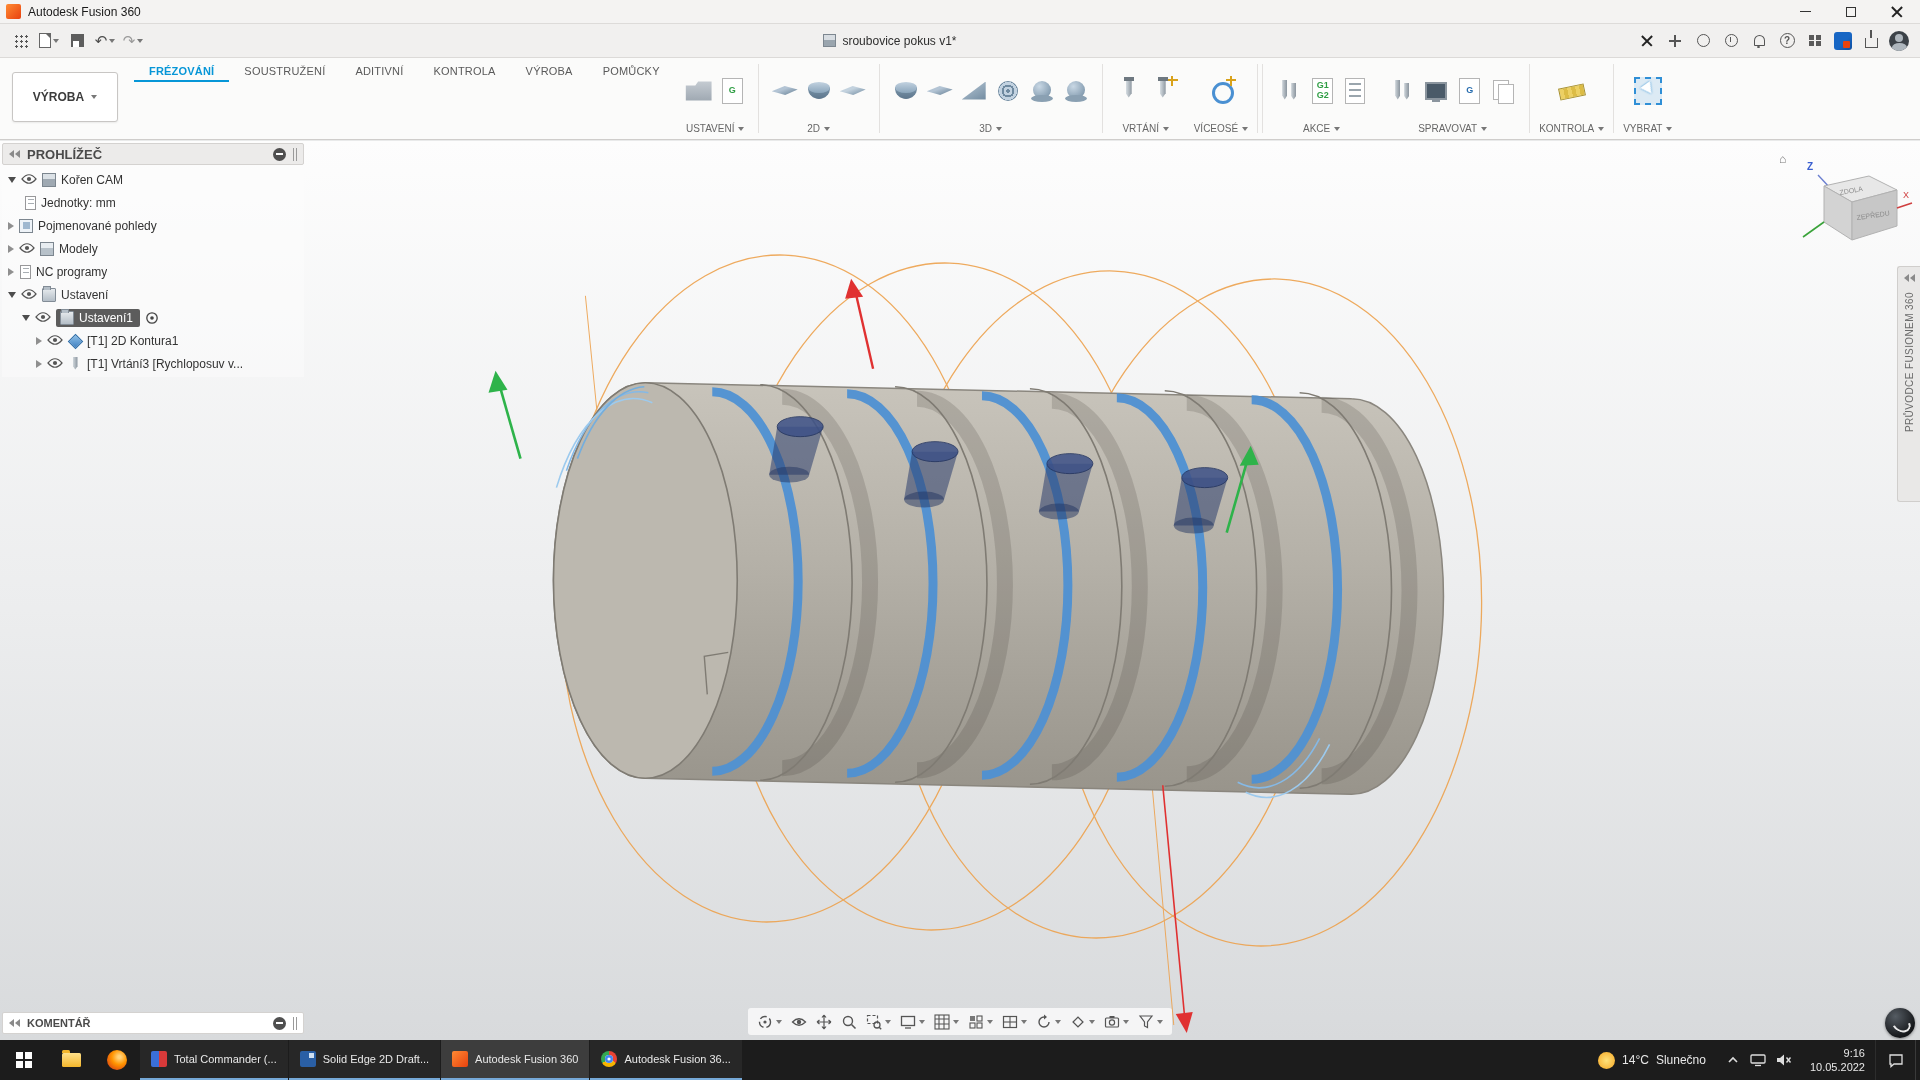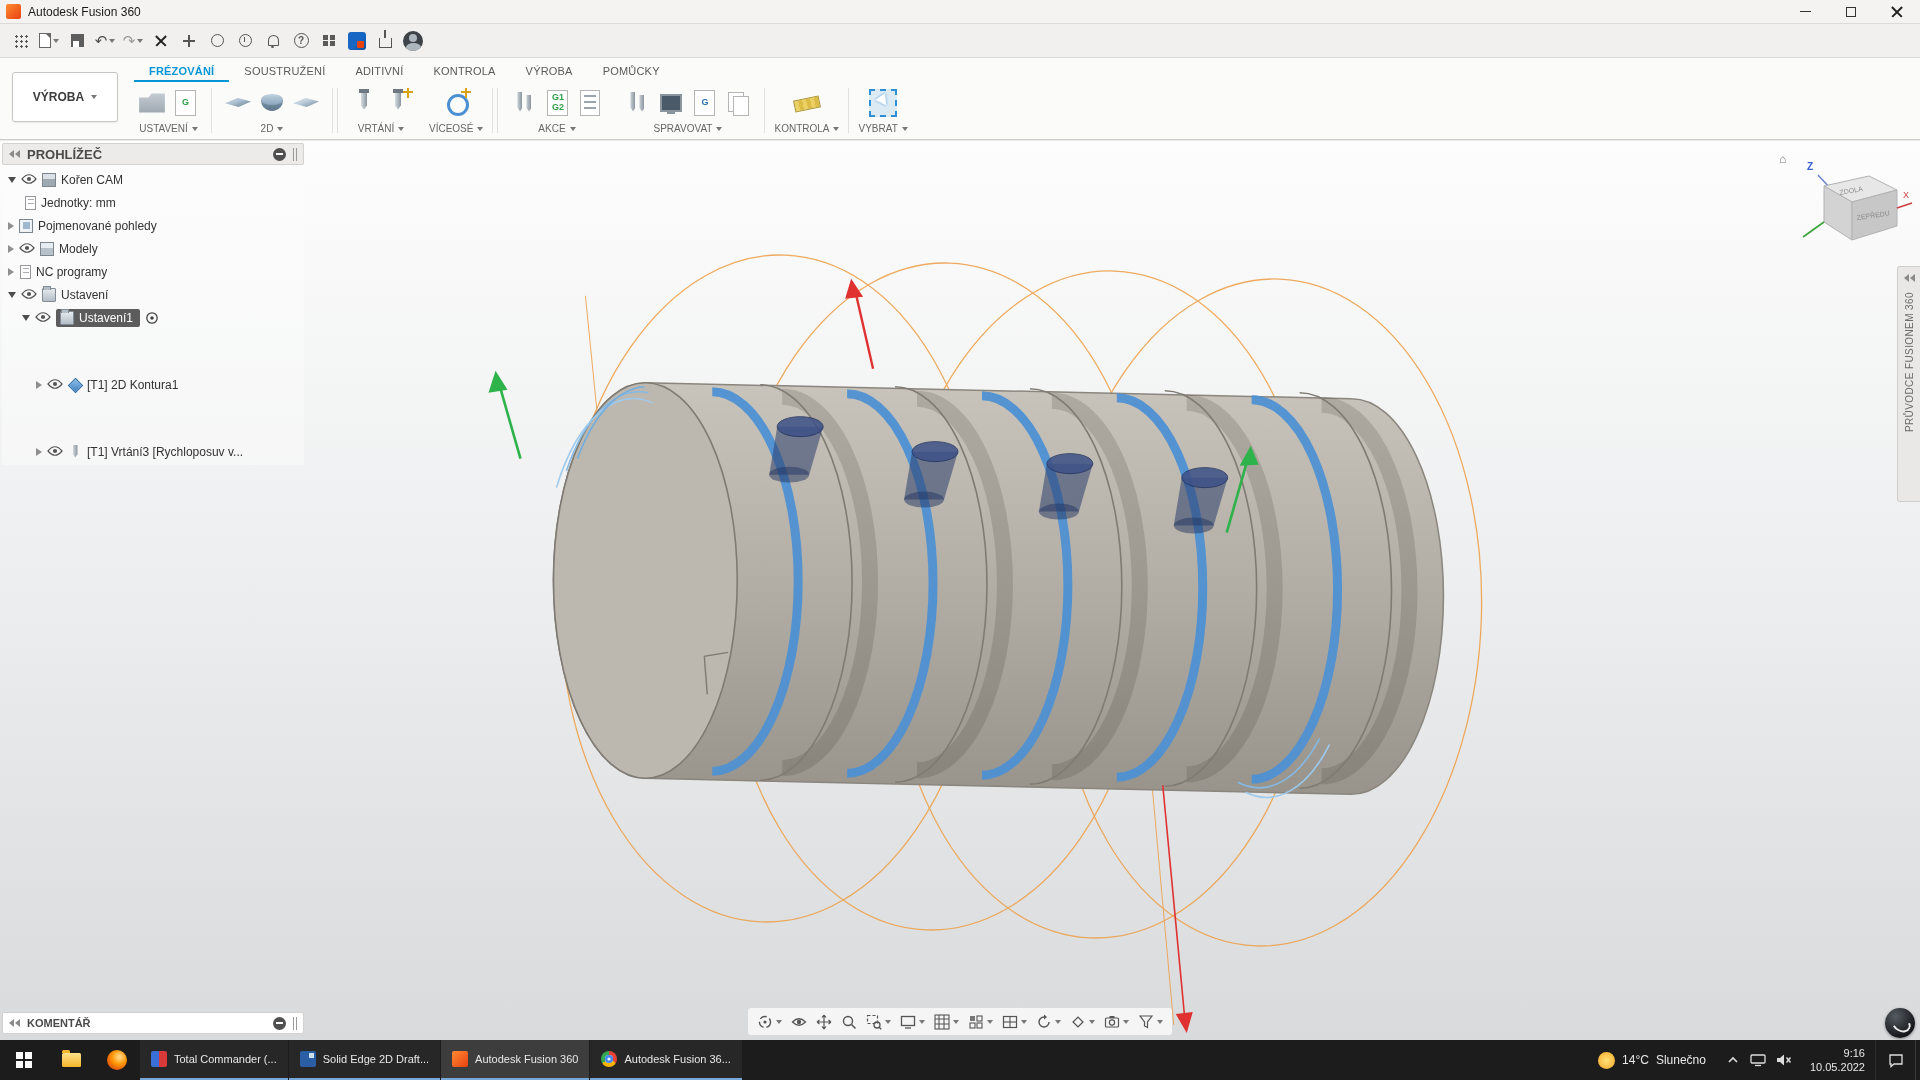--- a/index.html
+++ b/index.html
@@ -46,21 +46,21 @@
   .badge-brand::after { content:""; position:absolute; right:2px; bottom:2px; width:7px; height:7px; background:#e8420f; border-radius:1px; }
   .share-ic { width:13px; height:10px; border:1.5px solid #555; border-top:none; position:relative; margin-top:5px; }
   .share-ic::after { content:""; position:absolute; left:4px; top:-8px; width:2px; height:8px; background:#555; }
   .avatar { width:20px; height:20px; border-radius:50%; background:#3c4248; position:relative; overflow:hidden; }
   .avatar::before { content:""; position:absolute; left:6px; top:3.5px; width:8px; height:8px; border-radius:50%; background:#aeb6bd; }
   .avatar::after { content:""; position:absolute; left:2.5px; top:12px; width:15px; height:9px; border-radius:50% 50% 0 0; background:#aeb6bd; }
 
   
   .ribbon { height:82px; background:#fbfbfa; border-bottom:1px solid #cfcdcb; display:flex; }
   .ws-btn { margin:14px 10px 10px 12px; width:106px; height:50px; background:#fff; border:1px solid #c8c6c4; border-radius:3px; display:flex; align-items:center; justify-content:center; gap:7px; font-size:12px; font-weight:bold; color:#3c3c3c; box-shadow:0 1px 2px rgba(0,0,0,.07); }
-  .ribbon-main { flex:1; display:flex; flex-direction:column; min-width:0; }
+  .ribbon-main { flex:1; display:flex; flex-direction:row; min-width:0; }
   .tabs-row { height:24px; display:flex; align-items:flex-end; padding-left:6px; }
   .rtab { padding:4px 15px 3px; font-size:11px; color:#5a5a5a; letter-spacing:.2px; border-bottom:2px solid transparent; white-space:nowrap; }
   .rtab.active { color:#0696d7; font-weight:bold; border-bottom-color:#0696d7; }
   .tools-row { flex:1; display:flex; align-items:stretch; overflow:hidden; }
   .vsep { width:1px; background:#e3e1df; margin:6px 2px; }
   .tgroup { display:flex; flex-direction:column; align-items:center; padding:2px 7px 1px; }
   .gicons { flex:1; display:flex; align-items:center; }
   .glabel { font-size:10px; color:#666; display:flex; align-items:center; gap:4px; padding:2px 0 4px; white-space:nowrap; }
 
   
@@ -98,21 +98,21 @@
   
   .browser { position:absolute; left:2px; top:143px; width:302px; z-index:6; }
   .panel-head { height:22px; background:#ecebea; border:1px solid #d4d2d0; display:flex; align-items:center; gap:7px; padding:0 6px; font-size:13px; font-weight:bold; color:#4a4a4a; border-radius:2px; }
   .dbl-arr { display:flex; gap:1px; }
   .dbl-arr i { width:0; height:0; border-top:4px solid transparent; border-bottom:4px solid transparent; border-right:5px solid #8a8a8a; }
   .minus-badge { margin-left:auto; width:13px; height:13px; border-radius:50%; background:#4f4f4f; position:relative; }
   .minus-badge::after { content:""; position:absolute; left:3px; top:5.7px; width:7px; height:1.6px; background:#fff; }
   .grip { width:4px; height:13px; border-left:1.4px solid #9a9a9a; border-right:1.4px solid #9a9a9a; }
   .browser-body { padding:3px 0 2px; background:rgba(252,252,252,.45); }
   .trow { display:flex; align-items:center; height:23px; gap:5px; padding-left:6px; font-size:12px; color:#333; }
-  .trow.lvl1 { padding-left:20px; } .trow.lvl2 { padding-left:34px;margin-top:44px; } .trow.noexp { padding-left:22px; }
+  .trow.lvl1 { padding-left:20px; } .trow.lvl2 { padding-left:34px; } .trow.noexp { padding-left:22px; }
   .tw { width:9px; flex:none; }
   .tw.col { width:0; height:0; border-top:4px solid transparent; border-bottom:4px solid transparent; border-left:6px solid #8f8f8f; }
   .tw.exp { width:0; height:0; border-left:4.5px solid transparent; border-right:4.5px solid transparent; border-top:6px solid #4d4d4d; }
   .eye { width:16px; height:11px; flex:none; display:flex; }
   .ti { width:14px; height:14px; flex:none; position:relative; }
   .ti-cube { background:linear-gradient(180deg,#dbe1e6 42%,#9fa9b2 42%); border:1px solid #7c868f; }
   .ti-cube.lt { background:linear-gradient(180deg,#e8edf1 42%,#b7c1c9 42%); }
   .ti-doc { width:11px; height:14px; background:#fff; border:1px solid #98989a; margin-left:1px; }
   .ti-doc::after { content:""; position:absolute; inset:2.5px 1.5px; background:repeating-linear-gradient(#a8aeb3 0 1.4px,transparent 1.4px 3.6px); }
   .ti-views { background:#eef3f8; border:1px solid #7c868f; }
@@ -206,20 +206,26 @@
     </div>
   <div class="abtn">
       <span class="uglyph">↶</span>
       <span class="cdn"></span>
     </div>
   <div class="abtn">
       <span class="uglyph dim">↷</span>
       <span class="cdn"></span>
     </div>
 
+  <div class="doc-tab-area">
+    <div class="doc-tab">
+      <span class="cube14"></span>
+      <span>sroubovice pokus v1*</span>
+    </div>
+  </div>
 
   <div class="abtn">
       <span class="g-x"></span>
     </div>
   <div class="abtn">
       <span class="plus-ic"></span>
     </div>
   <div class="abtn">
       <span class="ring-ic"></span>
     </div>
@@ -287,20 +293,34 @@
           <div class="mi mi-disc"></div>
           <div class="mi mi-slab alt"></div>
         </div>
         <div class="glabel">
             <span>2D</span>
             <span class="cdn"></span>
           </div>
       </div>
       <div class="vsep"></div>
 
+      <div class="tgroup">
+        <div class="gicons">
+          <div class="mi mi-disc"></div>
+          <div class="mi mi-slab"></div>
+          <div class="mi mi-ramp"></div>
+          <div class="mi mi-spiral"></div>
+          <div class="mi mi-dome"></div>
+          <div class="mi mi-dome"></div>
+        </div>
+        <div class="glabel">
+            <span>3D</span>
+            <span class="cdn"></span>
+          </div>
+      </div>
       <div class="vsep"></div>
 
       <div class="tgroup">
         <div class="gicons">
           <div class="mi mi-drill"></div>
           <div class="mi mi-drill mi-plus">
               <span class="bplus"></span>
             </div>
         </div>
         <div class="glabel">

